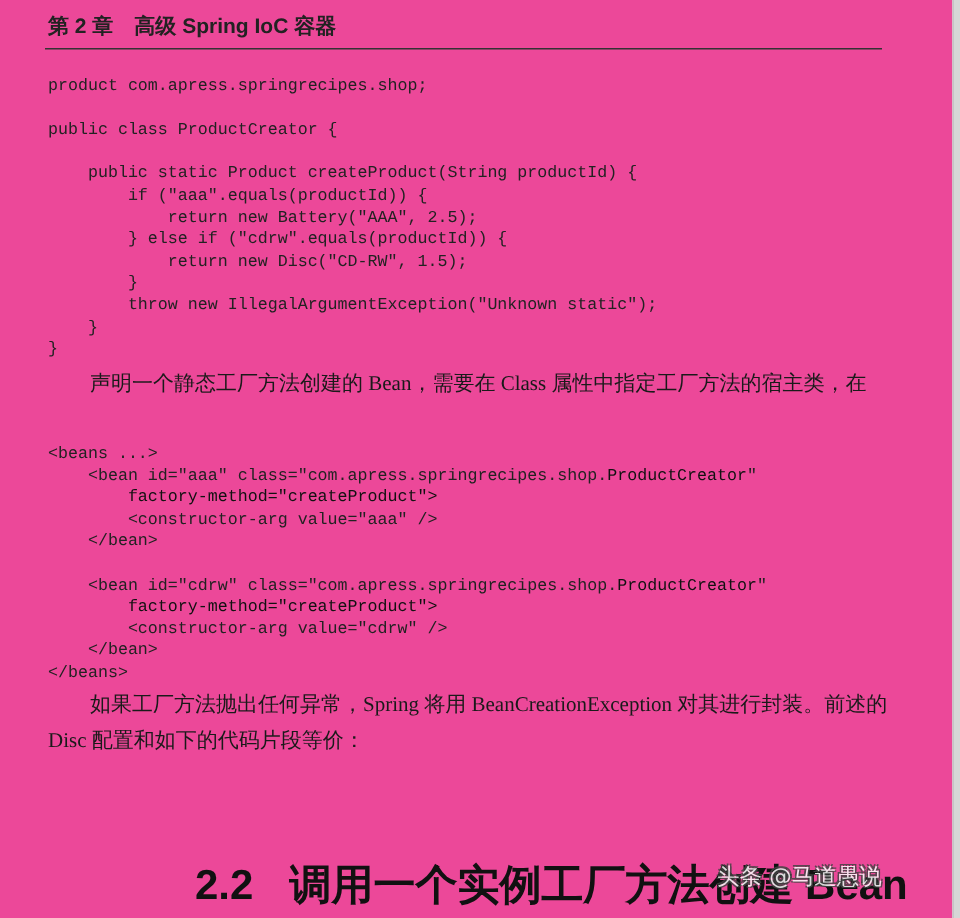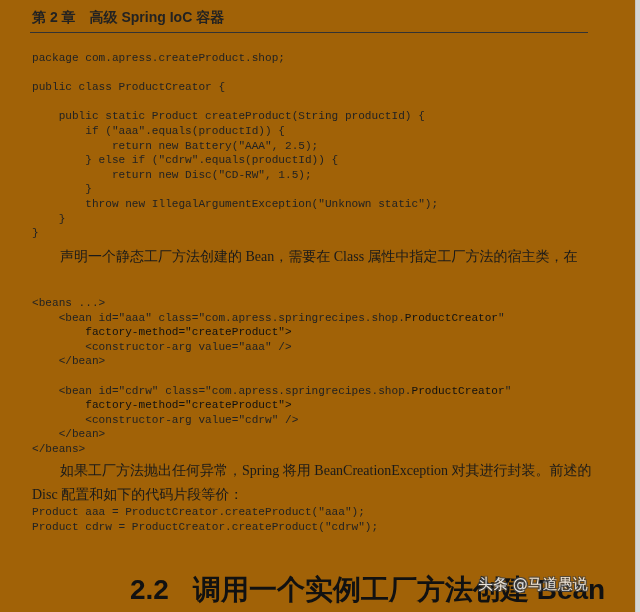--- a/index.html
+++ b/index.html
@@ -1,20 +1,20 @@
 <!DOCTYPE html>
 <html><head>
 <meta charset="utf-8">
 <style>
   html, body { margin: 0; padding: 0; }
   body {
     width: 640px; height: 612px; background: #ffffff; position: relative; overflow: hidden;
     color: #1a1a1a;
   }
-  .page { position: absolute; left: 0; top: 0; width: 635px; height: 612px; background: #a16207; }
+  .page { position: absolute; left: 0; top: 0; width: 635px; height: 612px; background: #ec4899; }
   .right-strip { position: absolute; left: 635px; top: 0; width: 5px; height: 612px; background: #d6d6d6; border-left: 1px solid #c4c4c4; }
   .header {
     position: absolute; left: 32px; top: 9px;
     font-family: "Liberation Sans", "DejaVu Sans", sans-serif; font-size: 14px; font-weight: bold; color: #222;
   }
   .header .sp { display: inline-block; width: 14px; }
   .header-rule { position: absolute; left: 30px; top: 32px; width: 558px; height: 1px; background: #333; }
   .code {
     position: absolute; left: 32px;
     font-family: "Liberation Mono", "DejaVu Sans Mono", monospace; font-size: 11.1px; line-height: 14.6px;
@@ -42,21 +42,21 @@
 </head>
 <body>
 
 <div class="page">
 
   <div class="header">
     <span>第 2 章</span><span class="sp"></span><span>高级 Spring IoC 容器</span>
   </div>
   <div class="header-rule"></div>
 
-  <pre class="code" style="top:51px;"><span>package com.apress.createProduct.shop;</span>
+  <pre class="code" style="top:51px;"><span>product com.apress.springrecipes.shop;</span>
 <span></span>
 <span>public class ProductCreator {</span>
 <span></span>
 <span>    public static Product createProduct(String productId) {</span>
 <span>        if ("aaa".equals(productId)) {</span>
 <span>            return new Battery("AAA", 2.5);</span>
 <span>        } else if ("cdrw".equals(productId)) {</span>
 <span>            return new Disc("CD-RW", 1.5);</span>
 <span>        }</span>
 <span>        throw new IllegalArgumentException("Unknown static");</span>
@@ -77,22 +77,20 @@
 <b>        factory-method="createProduct"&gt;</b>
 <span>        &lt;constructor-arg value="cdrw" /&gt;</span>
 <span>    &lt;/bean&gt;</span>
 <span>&lt;/beans&gt;</span></pre>
 
   <div class="para" style="top:459px;">
     <div><span class="indent"></span><span>如果工厂方法抛出任何异常，Spring 将用 BeanCreationException 对其进行封装。前述的</span></div>
     <div><span>Disc 配置和如下的代码片段等价：</span></div>
   </div>
 
-  <pre class="code" style="top:505px;"><span>Product aaa = ProductCreator.createProduct("aaa");</span>
-<span>Product cdrw = ProductCreator.createProduct("cdrw");</span></pre>
 
   <div class="section-title">
     <span class="num">2.2</span><span>调用一个实例工厂方法创建 Bean</span>
   </div>
 
   <div class="watermark">头条 @马道愚说</div>
 </div>
 
 <div class="right-strip"></div>
 

